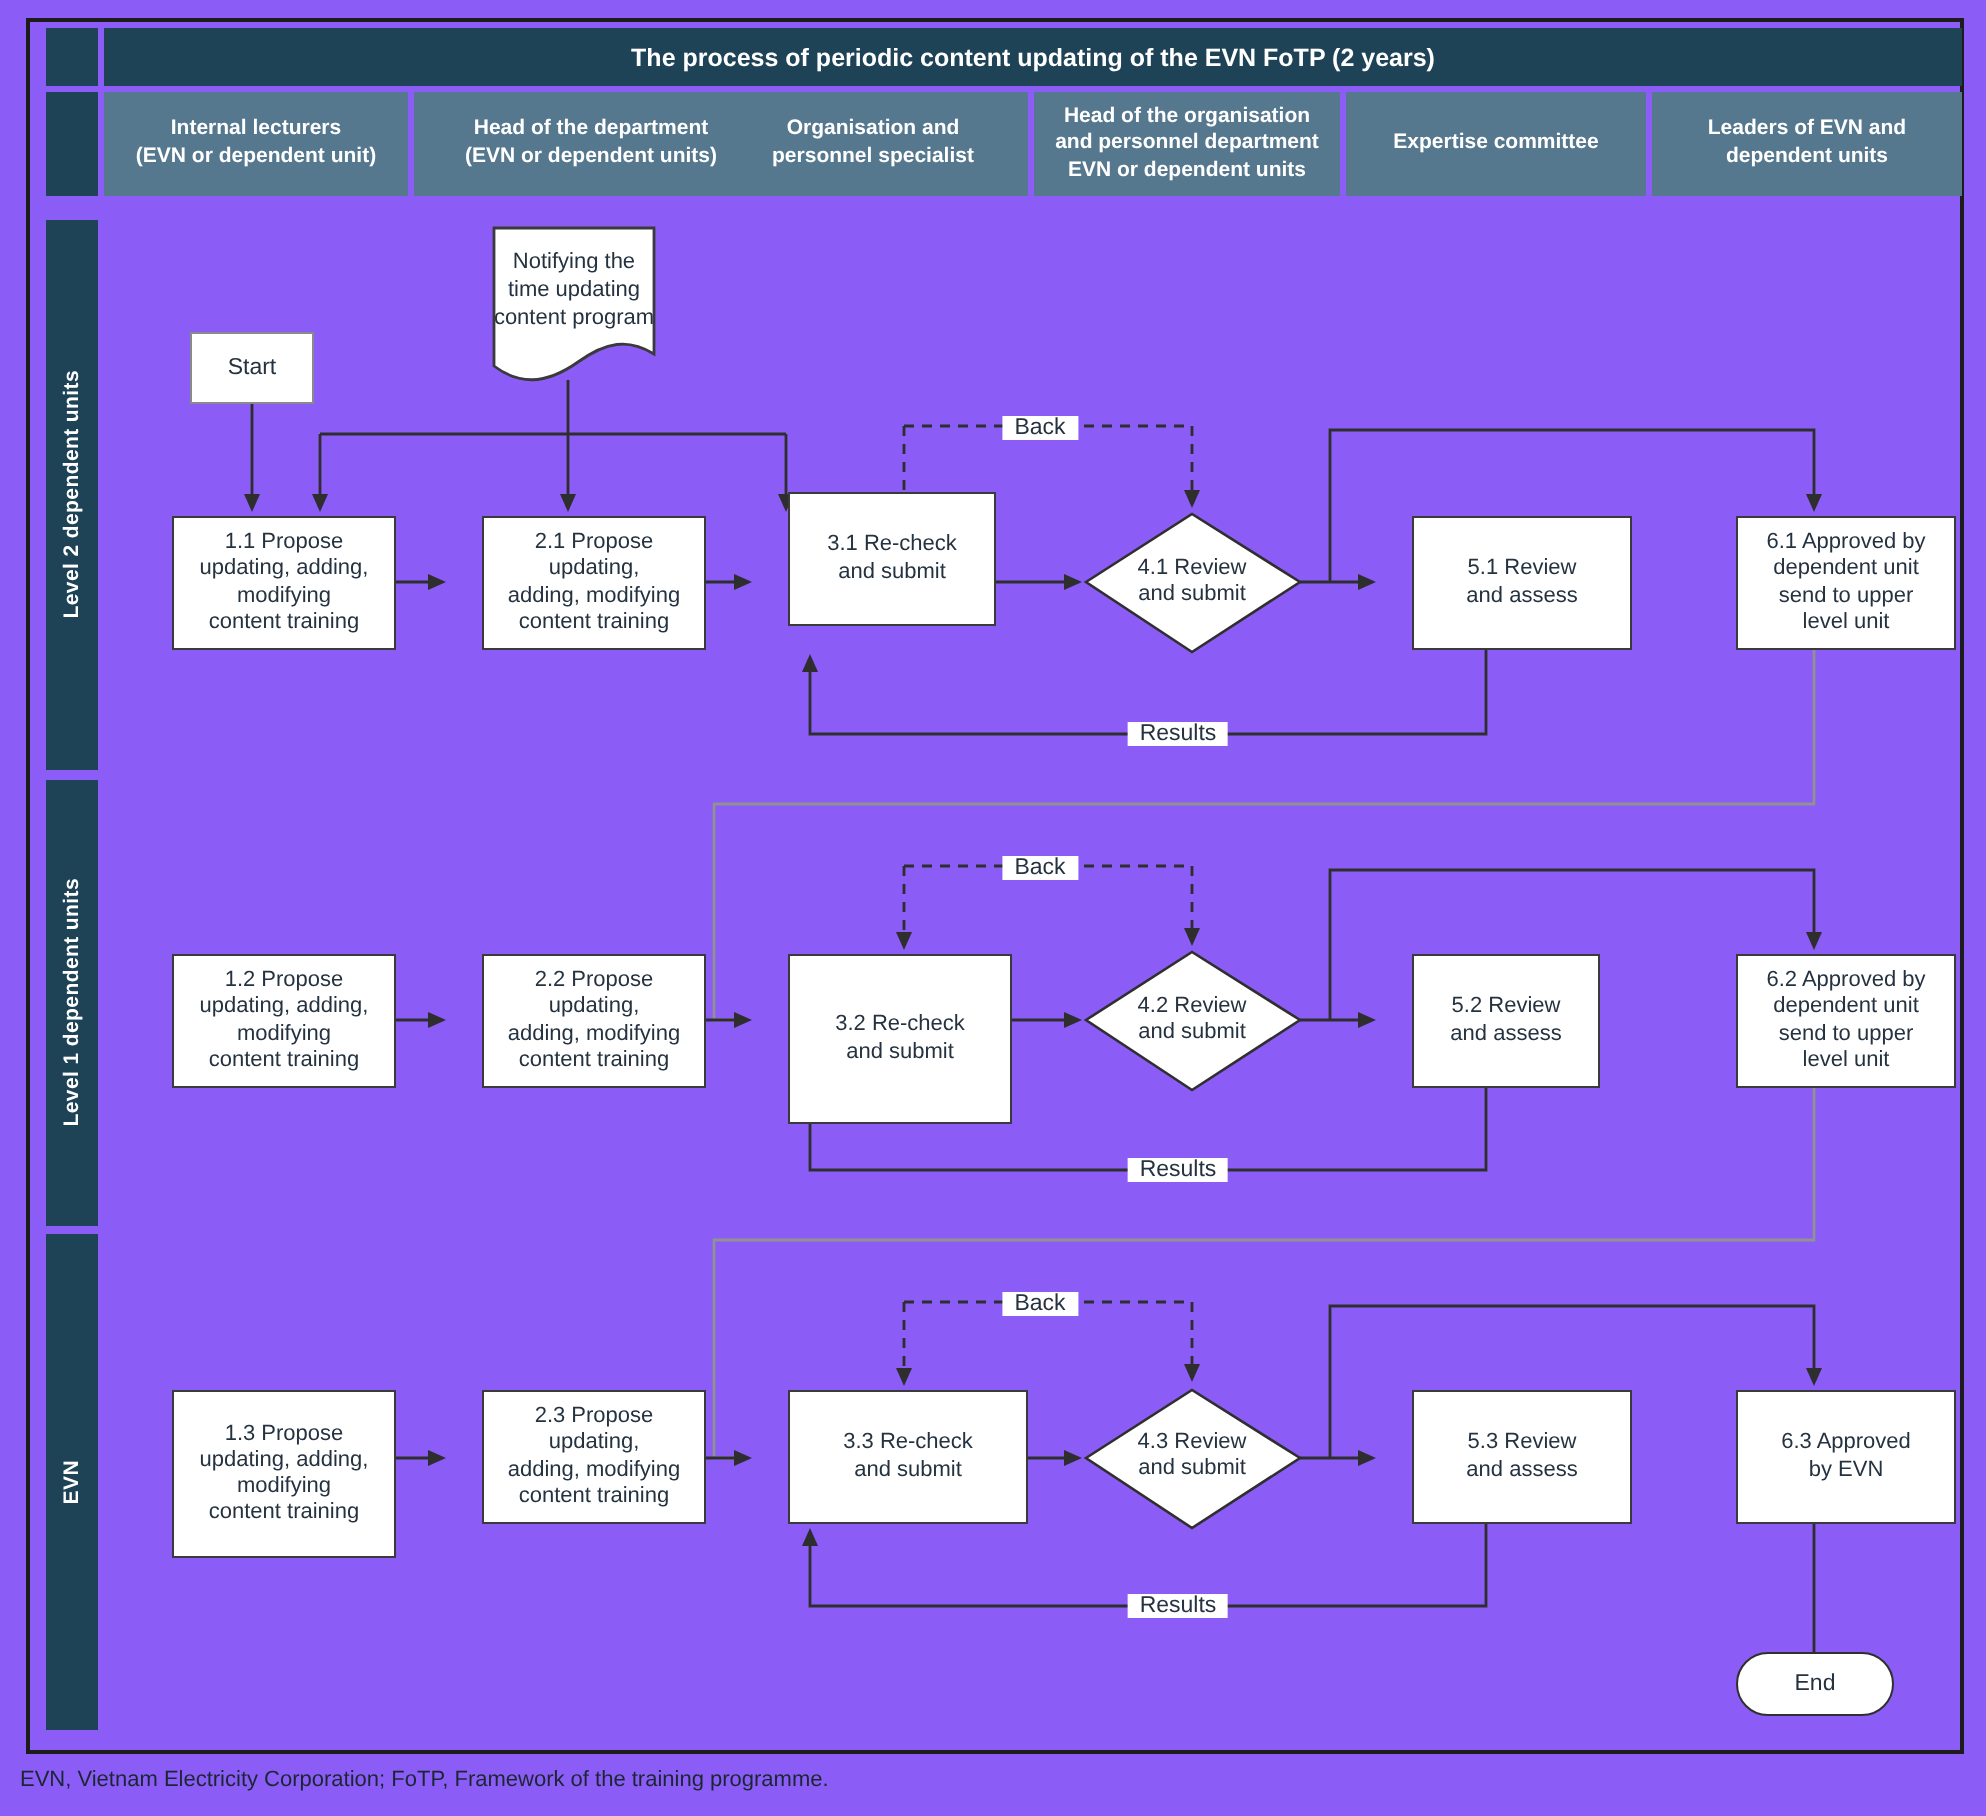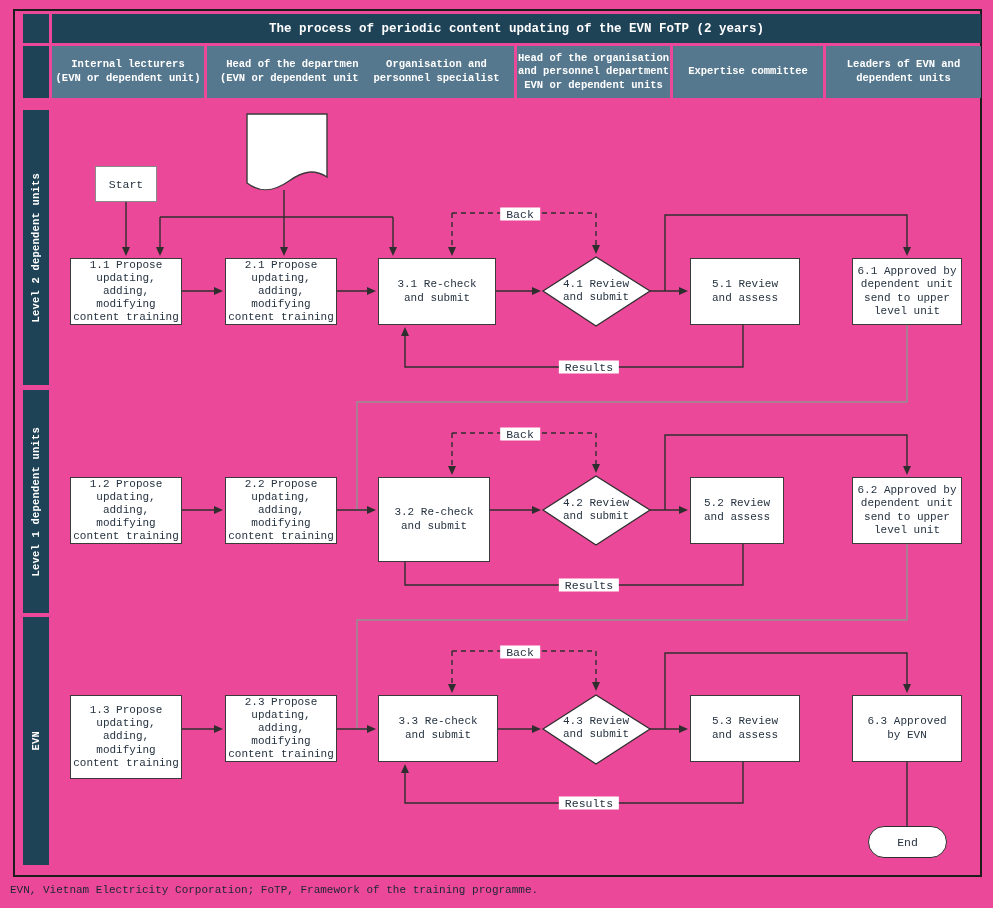--- a/index.html
+++ b/index.html
@@ -1,28 +1,28 @@
 <!DOCTYPE html>
 <html><head>
 <meta charset="utf-8">
 <style>
   html,body{margin:0;padding:0;background:#ffffff;}
-  #stage{position:relative;width:993px;height:908px;background:#ec4899;
-         font-family:Liberation Mono, monospace;color:#253240;overflow:hidden;}
+  #stage{position:relative;width:993px;height:908px;background:#8b5cf6;
+         font-family:Liberation Sans, sans-serif;color:#253240;overflow:hidden;}
   .abs{position:absolute;box-sizing:border-box;}
   .border-box{left:13px;top:9px;width:969px;height:868px;border:2px solid #1c1c1c;background:transparent;}
   .titlebar{left:52px;top:14px;width:929px;height:29px;background:#1e4256;color:#ffffff;
             font-weight:bold;font-size:12.5px;display:flex;align-items:center;justify-content:center;text-align:center;}
   .corner{left:23px;background:#1e4256;width:26px;}
   .colhead{top:46px;height:52px;background:#56788f;color:#ffffff;font-weight:bold;font-size:10.5px;
            line-height:1.3;display:flex;align-items:center;justify-content:center;text-align:center;white-space:pre-line;}
   .lane{left:23px;width:26px;background:#1e4256;color:#ffffff;display:flex;align-items:center;justify-content:center;}
   .lane span{writing-mode:vertical-rl;transform:rotate(180deg);font-weight:bold;font-size:10.5px;letter-spacing:.2px;white-space:nowrap;}
   .box{border:1.6px solid #3a3a3a;background:#ffffff;display:flex;align-items:center;justify-content:center;
-       text-align:center;font-size:11px;line-height:1.2;white-space:pre-line;padding:2px;}
+       text-align:center;font-size:11px;line-height:1.2;white-space:pre-line;padding:2px;margin-left:16px;}
   .startend{border:1.5px solid #8a8a8a;border-radius:0;background:#ffffff;display:flex;align-items:center;
        justify-content:center;font-size:11.5px;}
   .endnode{border:1.6px solid #2f2f2f;border-radius:16px;}
   .dtext{display:flex;align-items:center;justify-content:center;text-align:center;font-size:11px;line-height:1.2;white-space:pre-line;}
   .doctext{display:flex;align-items:center;justify-content:center;text-align:center;font-size:11px;line-height:1.25;white-space:pre-line;}
   .edge-label{background:#ffffff;padding:0 6px;font-size:11.5px;color:#253240;transform:translate(-50%,-50%);white-space:nowrap;}
   .footer{left:10px;top:884px;font-size:11px;color:#1a2733;}
   svg.wires{position:absolute;left:0;top:0;width:993px;height:908px;pointer-events:none;}
 </style>
 </head>
@@ -117,31 +117,34 @@
     </g>
 
     <path d="M247 114 L327 114 L327 177 C314 169 303 171 289 181 C272 193 259 192 247 183 Z" fill="#ffffff" stroke="#3a3a3a" stroke-width="1.4"></path>
 
     <polygon points="543,291 596,257 650,291 596,326" fill="#ffffff" stroke="#2f2f2f" stroke-width="1.3"></polygon>
     <polygon points="543,510 596,476 650,510 596,545" fill="#ffffff" stroke="#2f2f2f" stroke-width="1.3"></polygon>
     <polygon points="543,729 596,695 650,729 596,764" fill="#ffffff" stroke="#2f2f2f" stroke-width="1.3"></polygon>
   </svg>
 
   <div class="abs startend" style="left:95px;top:166px;width:62px;height:36px;">Start</div>
+  <div class="abs doctext" style="left:245px;top:118px;width:84px;height:56px;">Notifying the
+time updating
+content program</div>
   <div class="abs startend endnode" style="left:868px;top:826px;width:79px;height:32px;">End</div>
 
   <div class="abs box" style="left:70px;top:258px;width:112px;height:67px;">1.1 Propose
 updating, adding,
 modifying
 content training</div>
   <div class="abs box" style="left:225px;top:258px;width:112px;height:67px;">2.1 Propose
 updating,
 adding, modifying
 content training</div>
-  <div class="abs box" style="left:378px;top:258px;width:118px;height:67px;">3.1 Re-check
+  <div class="abs box" style="left:378px;top:246px;width:104px;height:67px;">3.1 Re-check
 and submit</div>
   <div class="abs dtext" style="left:546px;top:266px;width:100px;height:50px;">4.1 Review
 and submit</div>
   <div class="abs box" style="left:690px;top:258px;width:110px;height:67px;">5.1 Review
 and assess</div>
   <div class="abs box" style="left:852px;top:258px;width:110px;height:67px;">6.1 Approved by
 dependent unit
 send to upper
 level unit</div>
   <div class="abs edge-label" style="left:520px;top:214px;">Back</div>

